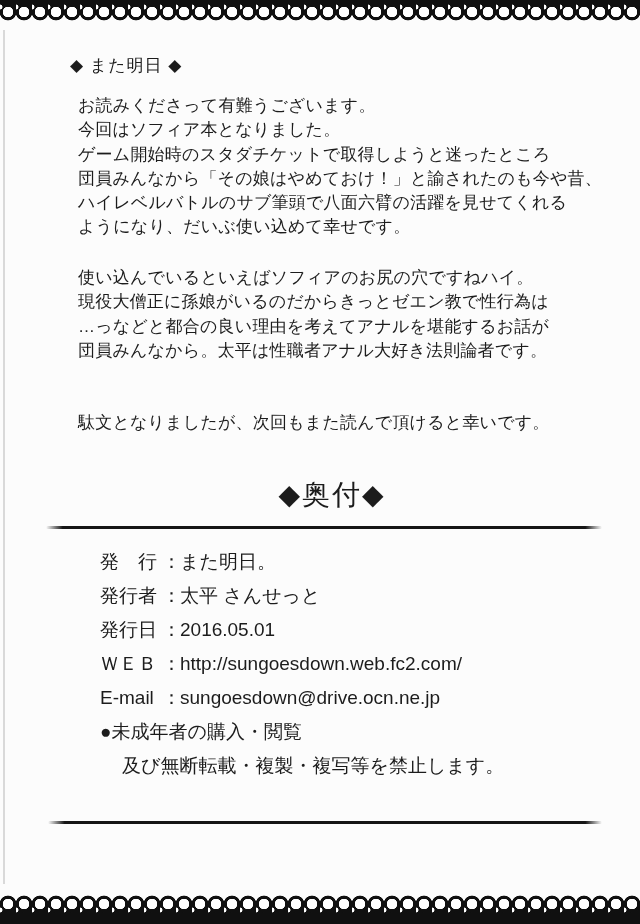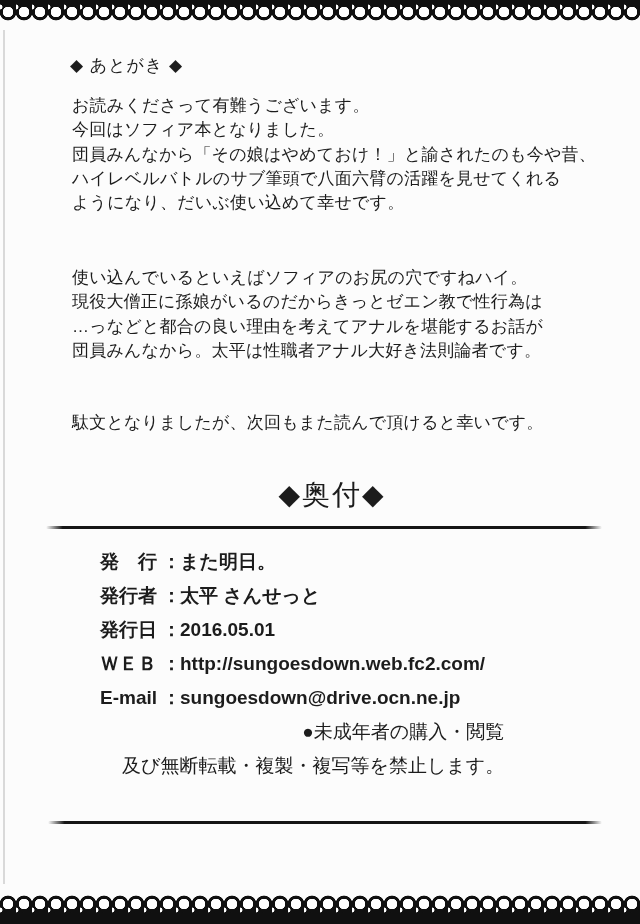--- a/index.html
+++ b/index.html
@@ -60,21 +60,21 @@
   .afterword-heading {
     position: absolute;
     left: 70px;
     top: 54px;
     font-size: 17px;
     letter-spacing: 1px;
     white-space: nowrap;
   }
   .para {
     position: absolute;
-    left: 72px;
+    left: 78px;
     font-size: 17px;
     line-height: 24.3px;
     letter-spacing: 0.2px;
     white-space: nowrap;
   }
   .para .line { display: block; }
   .p1 { top: 94px; }
   .p2 { top: 266px; }
   .p3 { top: 411px; }
 
@@ -99,39 +99,40 @@
   .rule2 { top: 821px; left: 48px; width: 554px; }
 
   .colophon-rows {
     position: absolute;
     left: 100px;
     top: 545px;
     font-size: 19px;
     line-height: 34px;
     white-space: nowrap;
   }
-  .c-row { display: block; font-weight: bold; }
+  .c-row { display: block; }
   .c-label { display: inline-block; width: 62px; }
   .c-sep   { display: inline-block; width: 18px; text-align: center; }
-  .notice-line { display: block; text-align: right; }
+  .notice-line { display: block; }
   .notice-indent { padding-left: 22px; }
 </style>
 </head>
 <body>
 
 <div class="page">
 
   <div class="lace lace-top"></div>
   <div class="scan-edge"></div>
 
-  <div class="afterword-heading">◆ あとがき ◆</div>
+  <div class="afterword-heading">◆ また明日 ◆</div>
 
   <div class="para p1">
     <span class="line">お読みくださって有難うございます。</span>
     <span class="line">今回はソフィア本となりました。</span>
+    <span class="line">ゲーム開始時のスタダチケットで取得しようと迷ったところ</span>
     <span class="line">団員みんなから「その娘はやめておけ！」と諭されたのも今や昔、</span>
     <span class="line">ハイレベルバトルのサブ筆頭で八面六臂の活躍を見せてくれる</span>
     <span class="line">ようになり、だいぶ使い込めて幸せです。</span>
   </div>
 
   <div class="para p2">
     <span class="line">使い込んでいるといえばソフィアのお尻の穴ですねハイ。</span>
     <span class="line">現役大僧正に孫娘がいるのだからきっとゼエン教で性行為は</span>
     <span class="line">…っなどと都合の良い理由を考えてアナルを堪能するお話が</span>
     <span class="line">団員みんなから。太平は性職者アナル大好き法則論者です。</span>

